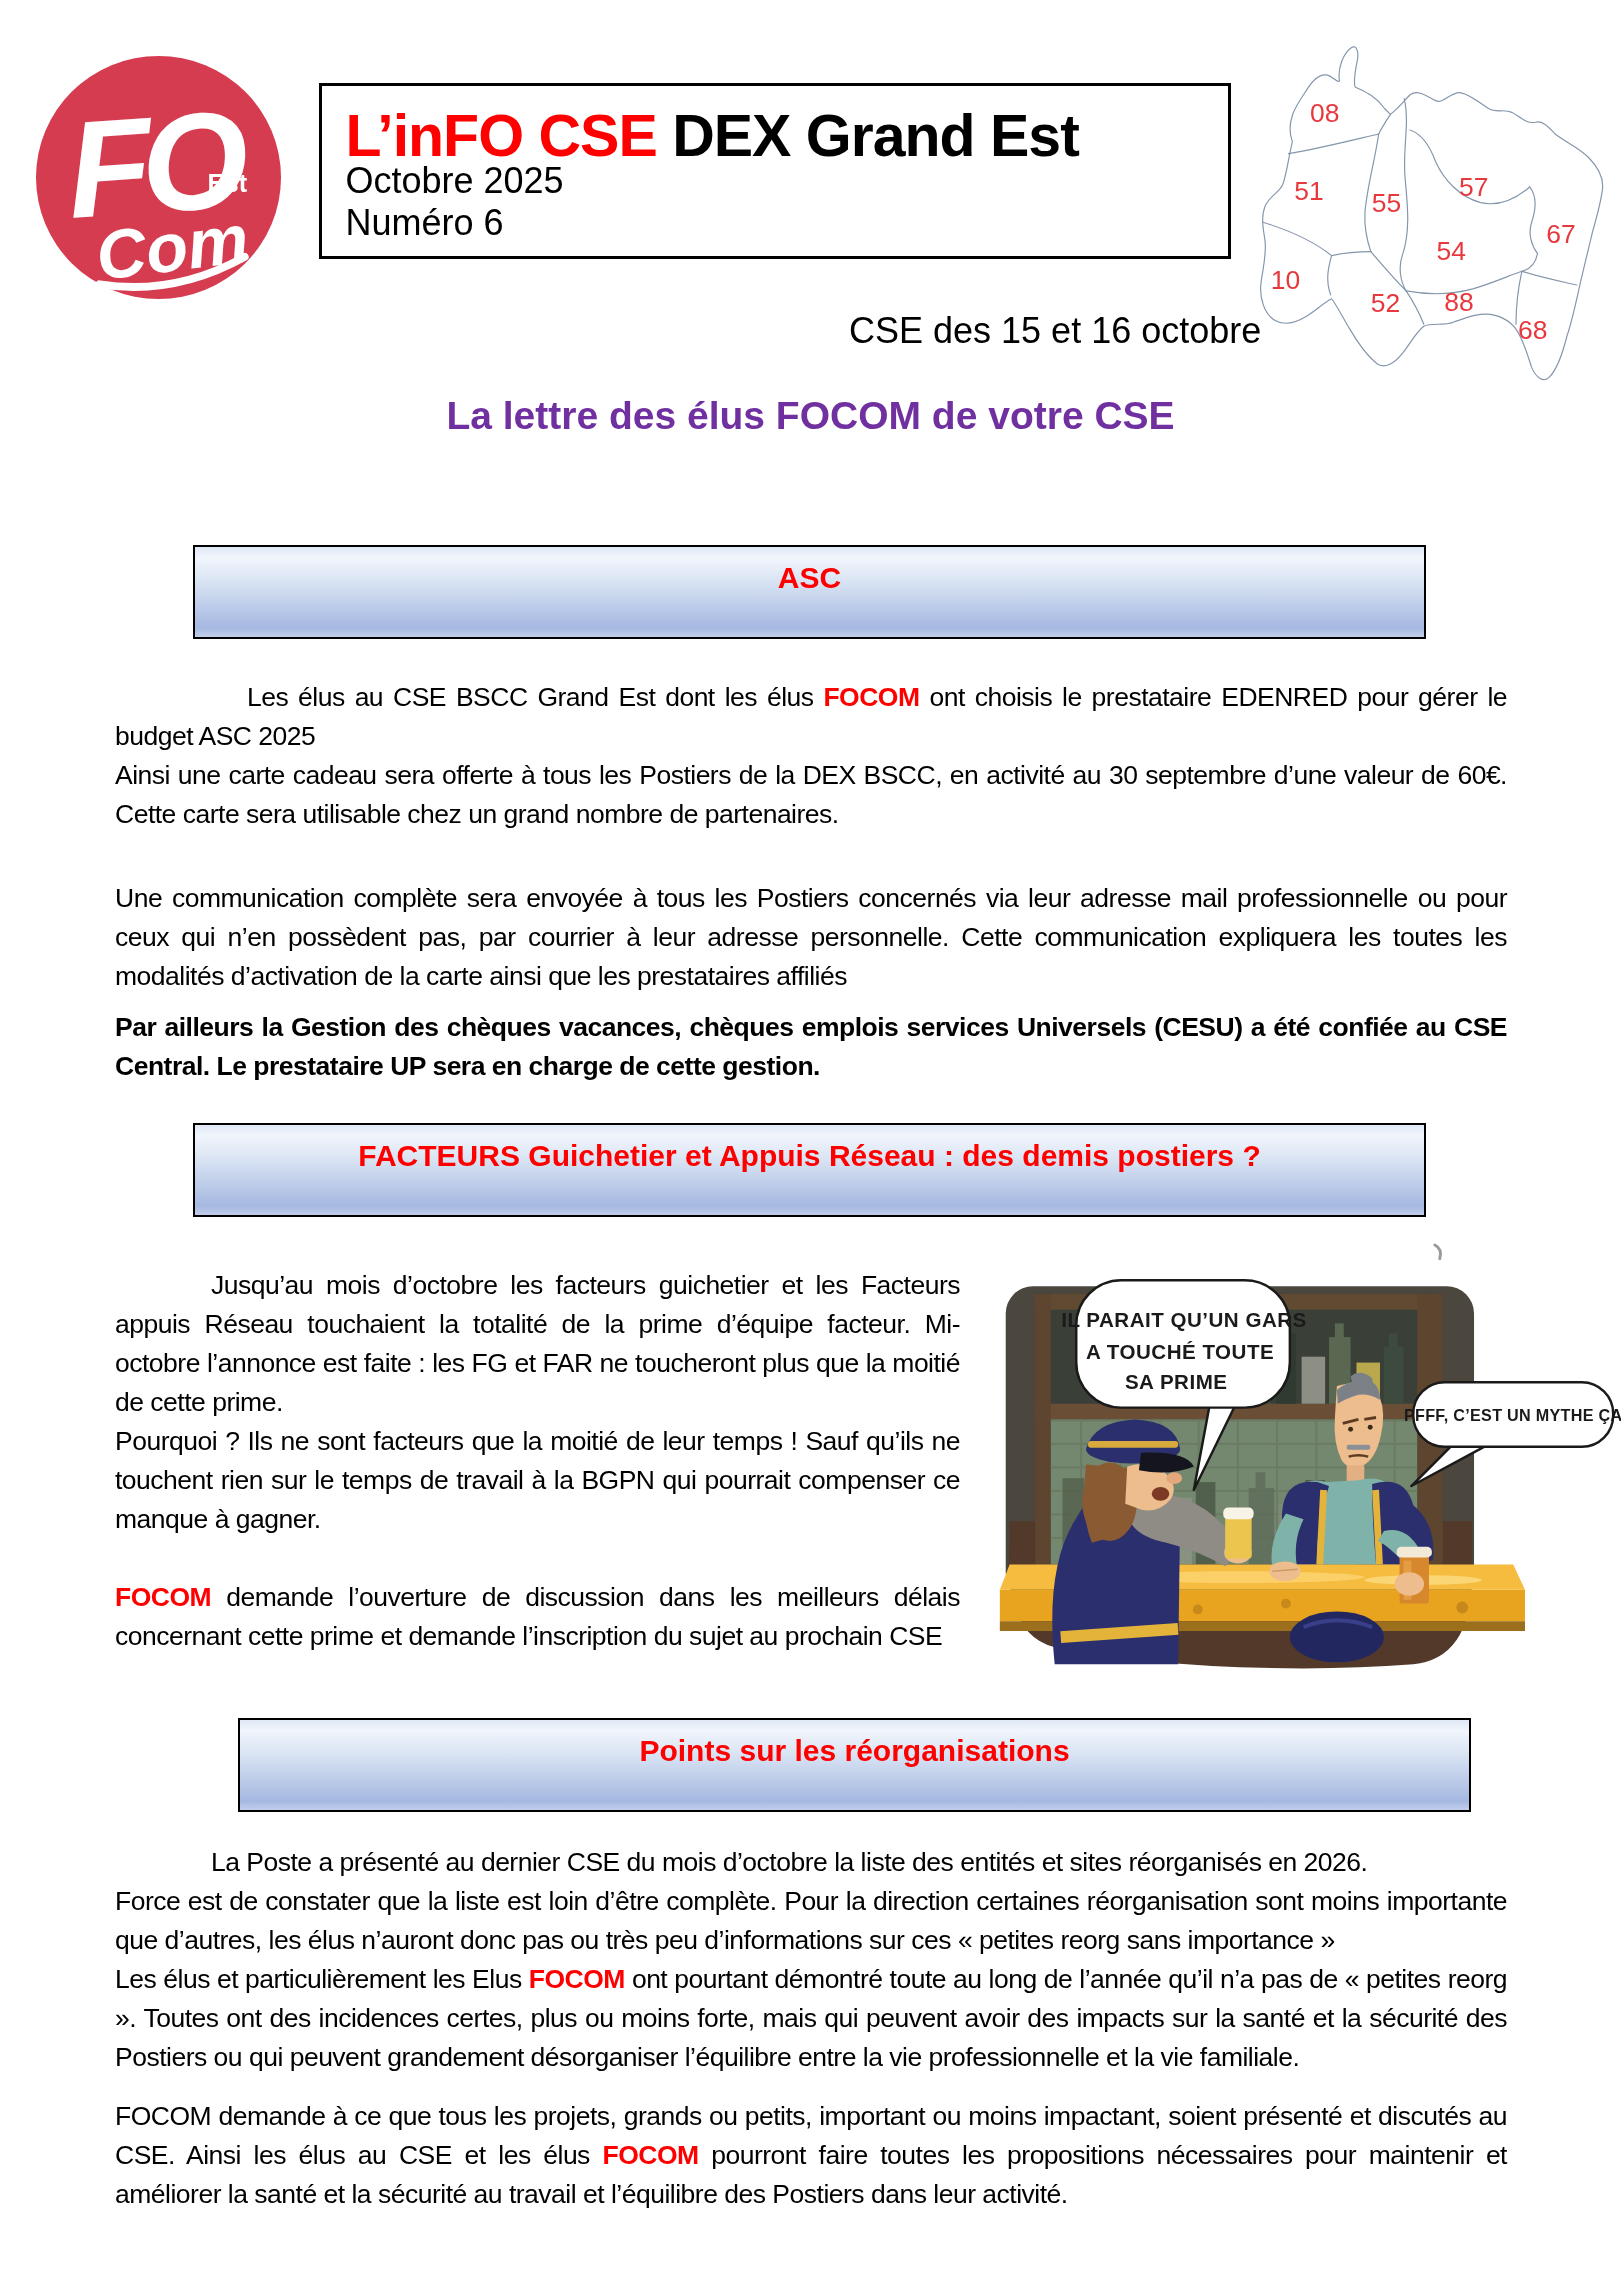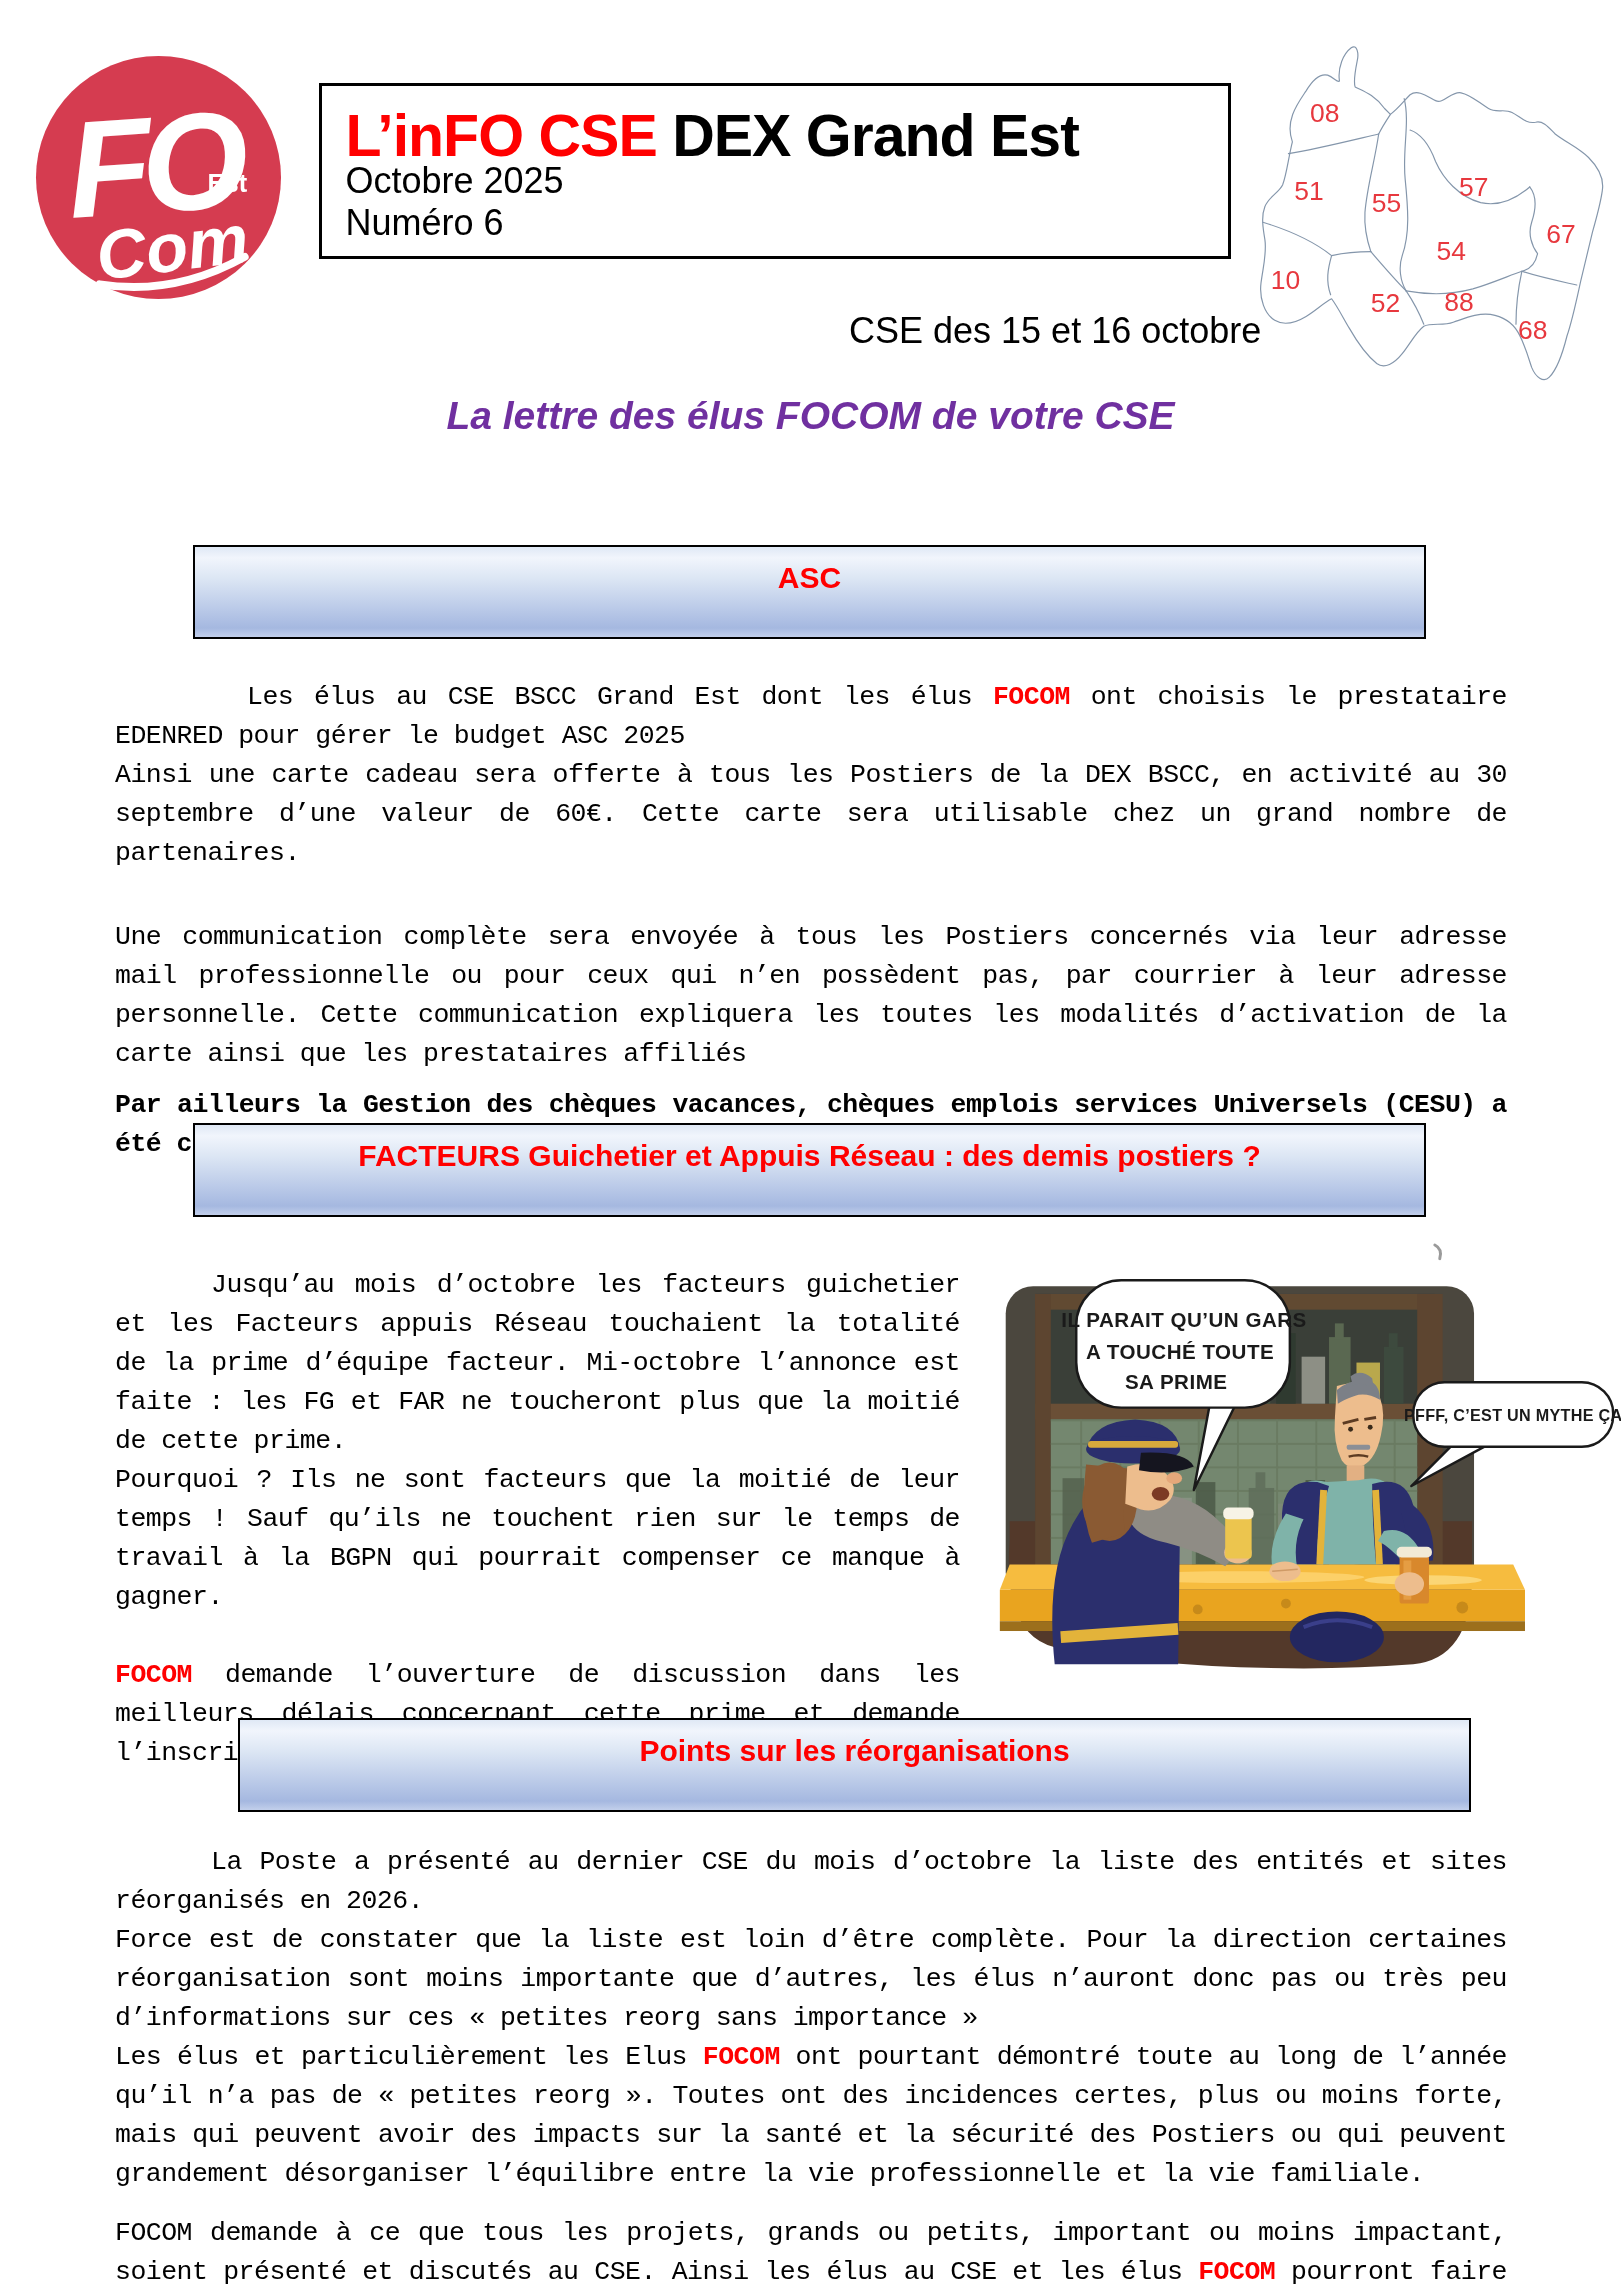--- a/index.html
+++ b/index.html
@@ -13,33 +13,33 @@
   .t-red{color:#ff0000;}
   .t-fo{color:#ff0000;font-weight:900;}
   .t-black{color:#000;}
   .mast-sub{position:absolute;left:23.5px;right:23.5px;bottom:11.8px;display:flex;justify-content:space-between;font-size:36px;font-weight:500;flex-direction:column;}
 
   .map{position:absolute;left:1255px;top:32px;width:367px;height:355px;}
   .map path{fill:none;stroke:#8496ab;stroke-width:1.2;stroke-linejoin:round;stroke-linecap:round;}
   .map .dept{fill:#e7383e;font-size:27px;font-weight:500;text-anchor:middle;font-family:"Liberation Sans",sans-serif;}
 
   .subheader{position:absolute;left:849px;top:310px;font-size:36px;font-weight:500;}
-  .lead-title{position:absolute;left:0;width:100%;top:394px;text-align:center;font-size:39px;font-weight:700;font-style:italic;color:#7030a0;}
+  .lead-title{position:absolute;left:0;width:100%;top:394px;text-align:center;font-size:39px;font-weight:700;color:#7030a0;}
 
   
   .banner{position:absolute;left:193px;width:1233px;height:94px;border:2.9px solid #000;box-sizing:border-box;
     background:linear-gradient(180deg,#dfe8f5 0%,#f1f5fc 12%,#dce6f4 35%,#b7c7e7 72%,#a5b8e0 90%,#c2cfeb 100%);
     text-align:center;padding-top:14px;font-size:30px;font-weight:700;color:#ff0000;}
   #banner-asc{top:545px;}
   #banner-facteurs{top:1123px;}
   #banner-reorg{top:1718px;margin-left:45px;}
 
   
   .bodytext{font-size:26.5px;line-height:39px;letter-spacing:-0.5px;text-align:justify;}
-  .bodytext p{margin:0;font-family:Liberation Mono, monospace;}
+  .bodytext p{margin:0;}
   .block-asc{position:absolute;left:115px;top:678px;width:1392px;}
   .block-asc .p2{margin-top:45px;}
   .block-asc .p3{margin-top:11.8px;font-weight:700;}
   .block-fact{position:absolute;left:115px;top:1266px;width:845px;}
   .block-fact .p2{margin-top:39px;}
   .block-reorg{position:absolute;left:115px;top:1843px;width:1392px;}
   .block-reorg .p2{margin-top:19.6px;}
   .ind-lg{text-indent:132px;}
   .ind{text-indent:96px;}
   .focom{color:#ff0000;font-weight:700;}

